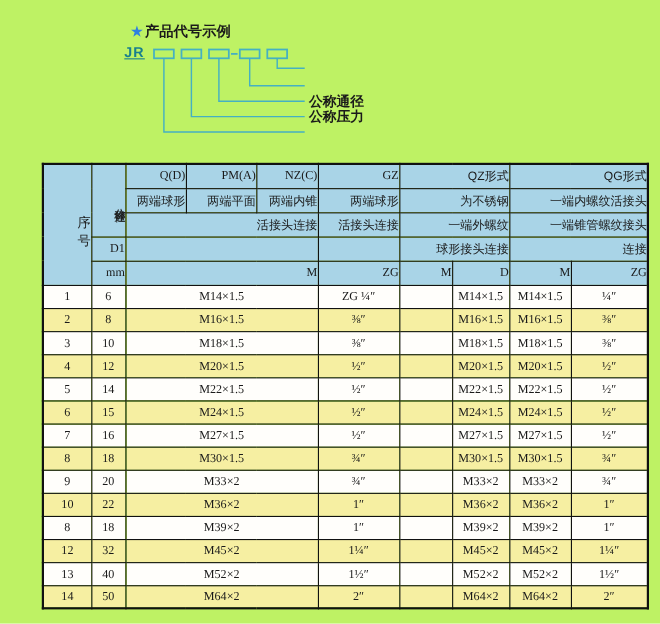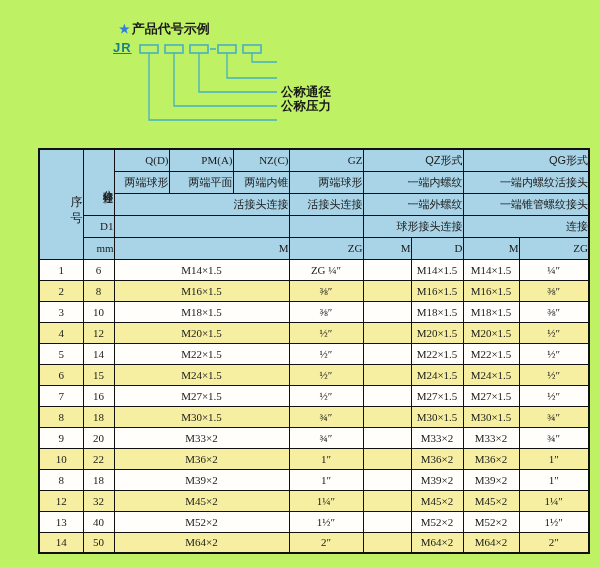--- a/index.html
+++ b/index.html
@@ -93,21 +93,21 @@
         <th class="serif">NZ(C)</th>
         <th class="serif">GZ</th>
         <th colspan="2">QZ形式</th>
         <th colspan="2">QG形式</th>
       </tr>
       <tr>
         <th>两端球形</th>
         <th>两端平面</th>
         <th>两端内锥</th>
         <th>两端球形</th>
-        <th colspan="2">一端内螺纹</th>
+        <th colspan="2">为不锈钢</th>
         <th colspan="2">一端内螺纹活接头</th>
       </tr>
       <tr>
         <th colspan="3">活接头连接</th>
         <th>活接头连接</th>
         <th colspan="2">一端外螺纹</th>
         <th colspan="2">一端锥管螺纹接头</th>
       </tr>
       <tr>
         <th class="serif">D1</th>

